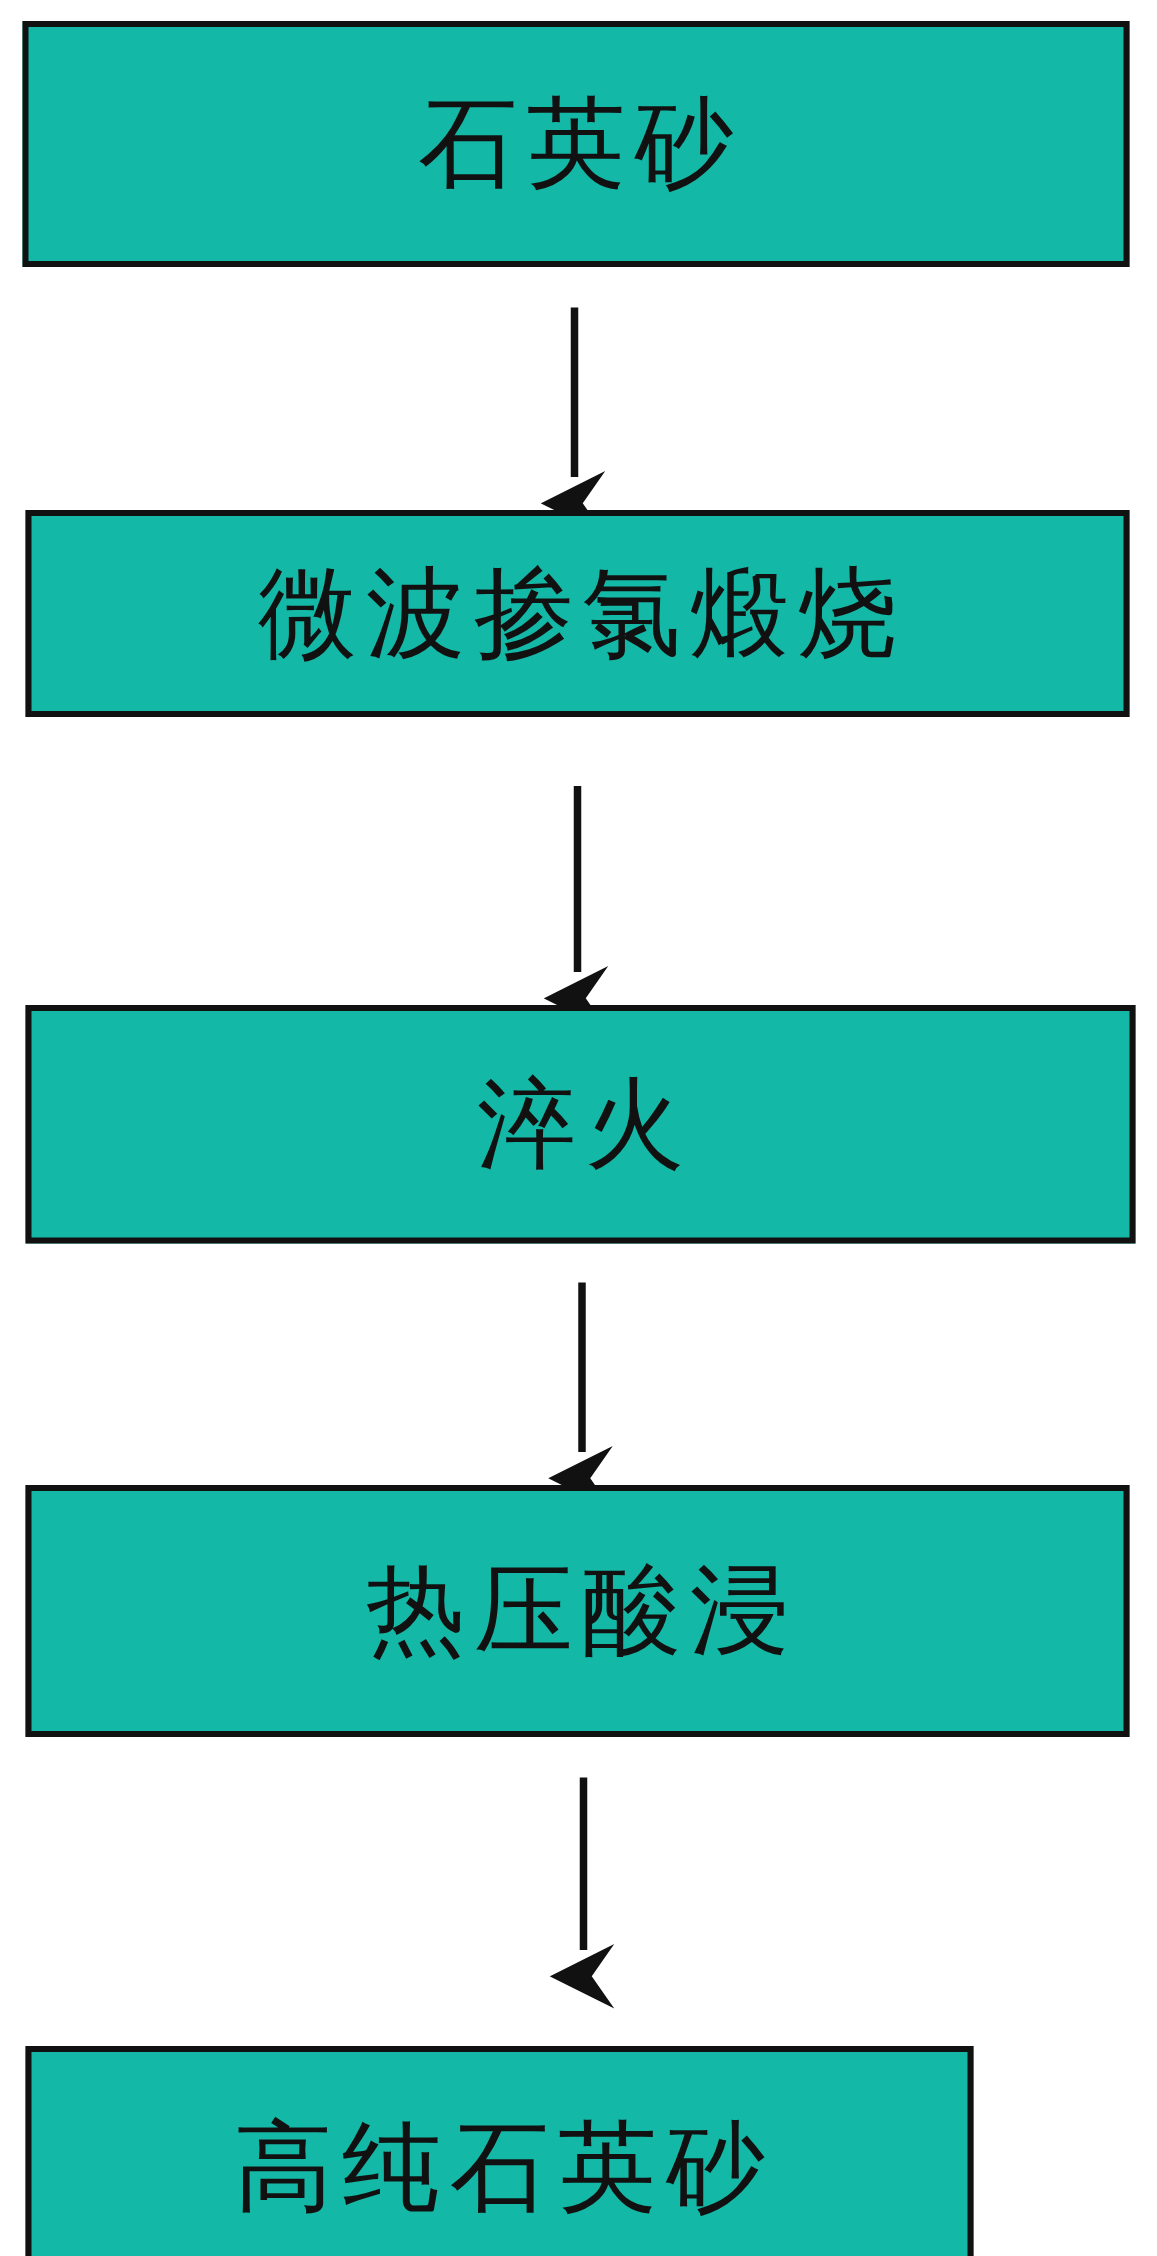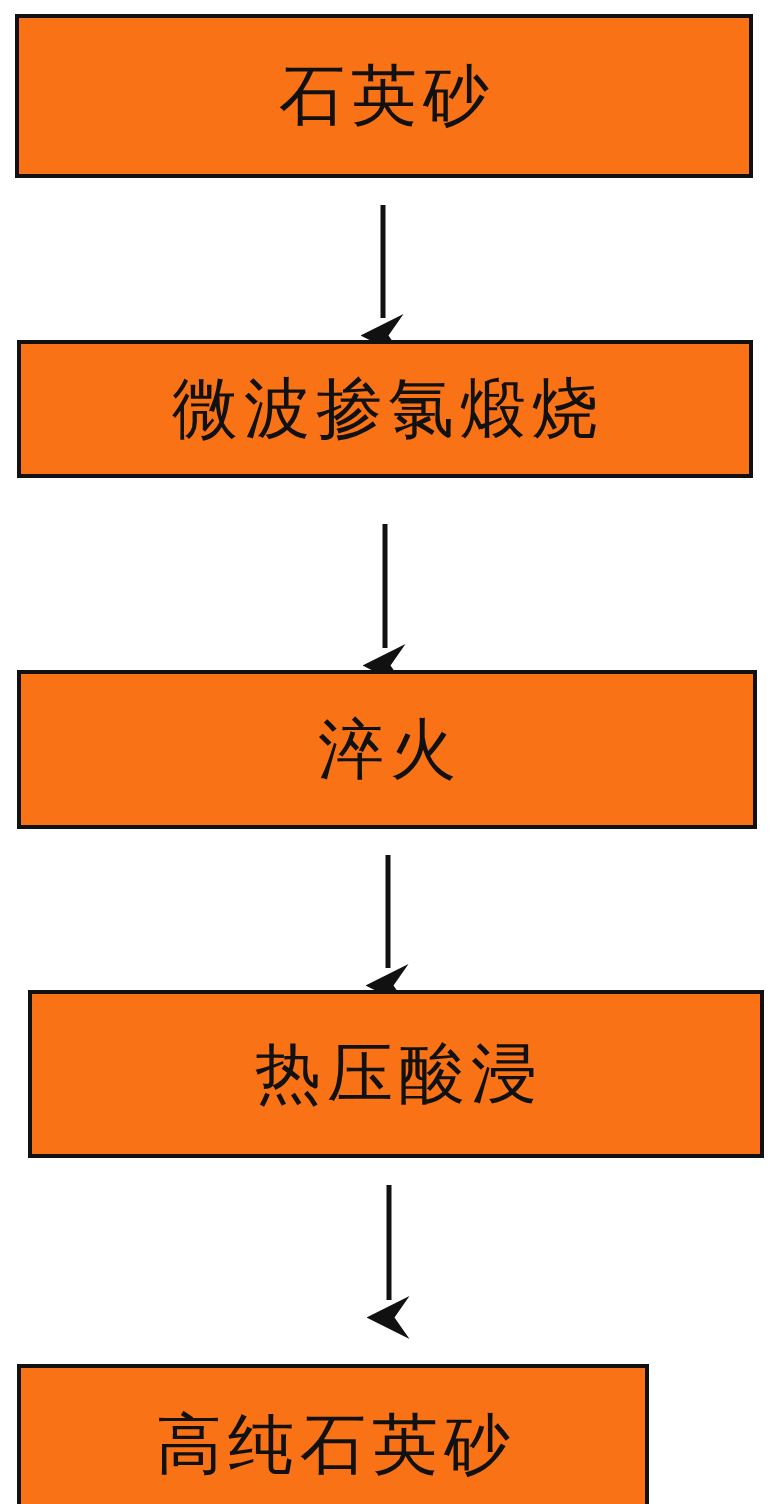--- a/index.html
+++ b/index.html
@@ -20,42 +20,42 @@
     left: 0;
     top: 0;
     width: 771px;
     height: 1504px;
   }
 
   .node {
     position: absolute;
     box-sizing: border-box;
     border: 4px solid #111111;
-    background: #f97316;
+    background: #14b8a6;
     display: flex;
     align-items: center;
     justify-content: center;
   }
 
   .node-label {
     font-family: "DejaVu Serif", "Liberation Serif", serif;
     color: #111111;
     font-size: 66px;
     line-height: 1;
     letter-spacing: 6px;
     text-indent: 6px;
     white-space: nowrap;
     font-weight: 400;
   }
 
   
   #node-0 { left: 15px;  top: 14px;   width: 738px; height: 164px; }
   #node-1 { left: 17px;  top: 340px;  width: 736px; height: 138px; }
   #node-2 { left: 17px;  top: 670px;  width: 740px; height: 159px; }
-  #node-3 { left: 28px;  top: 990px;  width: 736px; height: 168px; }
+  #node-3 { left: 17px;  top: 990px;  width: 736px; height: 168px; }
   #node-4 { left: 17px;  top: 1364px; width: 632px; height: 162px; }
 
   .connector {
     position: absolute;
     left: 0;
     top: 0;
     width: 771px;
     height: 1504px;
     pointer-events: none;
   }

